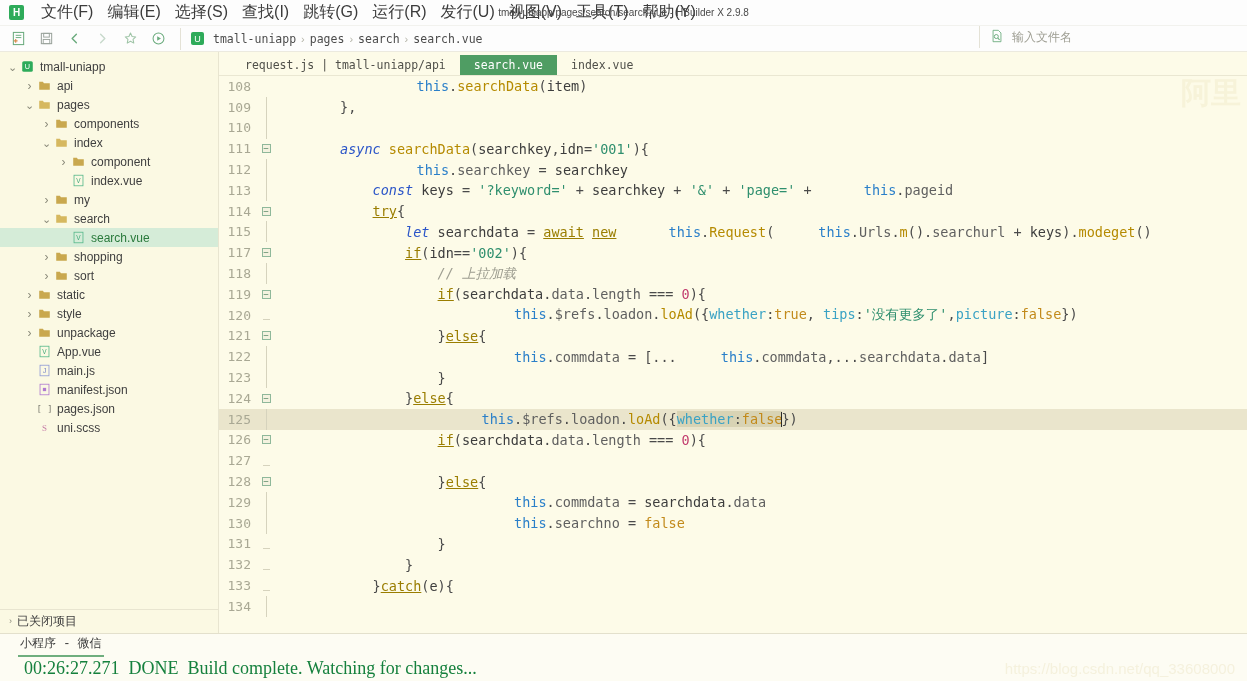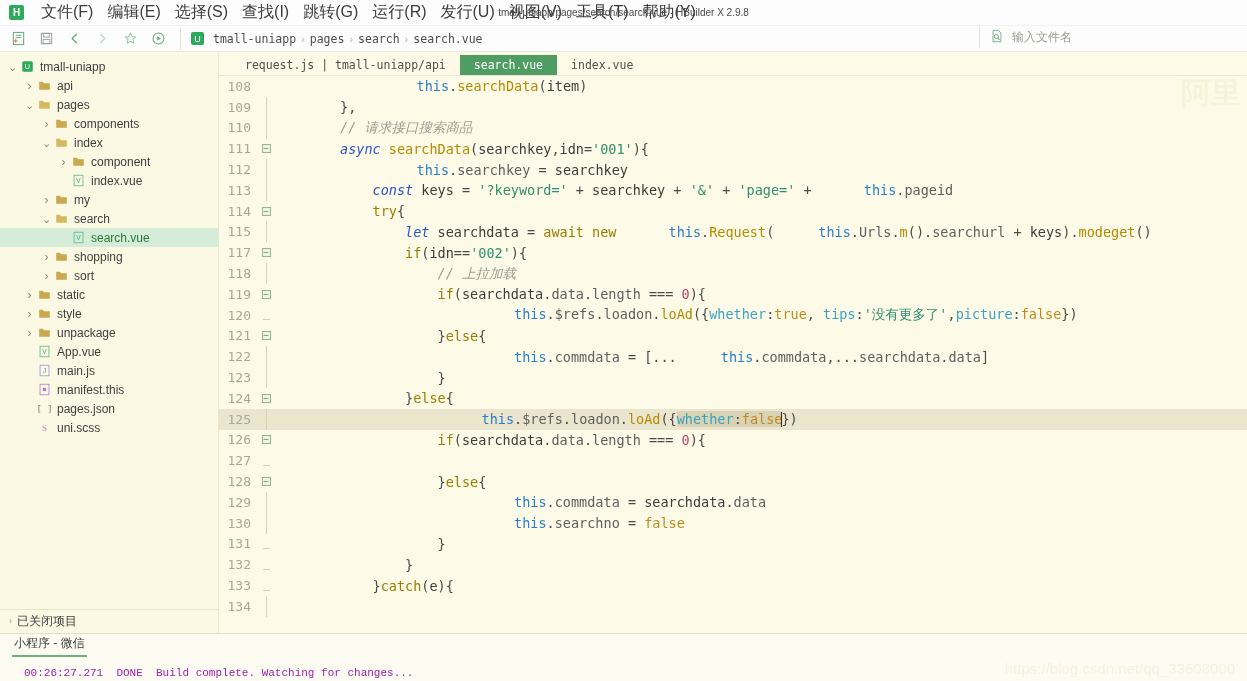--- a/index.html
+++ b/index.html
@@ -143,49 +143,49 @@
     position: absolute; right: 6px; top: 2px;
     font-size: 30px; color: #f7f3d9; font-weight: bold; user-select:none;
     line-height: 1;
   }
   .watermark {
     position: absolute; right: 12px; bottom: 4px;
     font-size: 15px; color: #f5f1dd; user-select: none;
   }
   
   .k  { color: #2b55c8; font-style: italic; }      
-  .kw { color: #9a7d00; }                          
+  .kw { color: #9a7d00; text-decoration: underline; }                          
   .fn { color: #b58a00; }                          
   .th { color: #2a7fc9; margin-left: 44px; }                          
   .pr { color: #5f5f5f; }                          
   .st { color: #2f8f6e; }                          
   .nu { color: #c23c6e; }                          
   .cm { color: #9d9d90; font-style: italic; }      
   .op { color: #4a4a4a; }
   .bl { color: #c28a1b; text-align: center; }                          
   .prop2 { color: #3aa2c4; }
   .sel-tok { background: #d8d3b4; }
   .caret {
     display: inline-block; width: 1px; height: 15px; background: #2b2b2b;
     vertical-align: -3px; margin: 0 -1px;
   }
 
   
   .bottom {
     height: 48px; flex: none; background: #fdfcf3;
     border-top: 1px solid #e3e0cc; position: relative;
   }
-  .btabs { display: flex; align-items: center; height: 22px; padding-left: 12px; }
+  .btabs { display: flex; align-items: center; height: 22px; padding-left: 18px; font-family: Liberation Mono, monospace; }
   .btab {
     font-size: 12px; color: #3b3b3b; padding: 2px 2px 3px 2px;
     border-bottom: 2px solid #6fae7e; cursor: default;
   }
   .console-line {
     position: absolute; left: 24px; bottom: 2px;
-    font-family: Liberation Mono, monospace; font-size: 11px; color: #a21caf;
+    font-family: Liberation Serif, serif; font-size: 18px; color: #15803d;
     white-space: pre;
   }
 </style>
 </head>
 <body>
 
 <div class="app">
 
   <div class="menubar">
     <div class="applogo">H</div>
@@ -433,21 +433,21 @@
             <span class="tlabel">main.js</span>
           </div>
           <div class="trow" style="padding-left: 23px;">
             <span class="arrow blank">&nbsp;</span>
             <span class="ticon">
               <svg width="13" height="13" viewBox="0 0 16 16">
                 <rect x="2.5" y="1.5" width="11" height="13" fill="none" stroke="#b07ad0" stroke-width="1"></rect>
                 <rect x="6" y="6" width="4" height="4" fill="#b07ad0"></rect>
               </svg>
             </span>
-            <span class="tlabel">manifest.this</span>
+            <span class="tlabel">manifest.json</span>
           </div>
           <div class="trow" style="padding-left: 23px;">
             <span class="arrow blank">&nbsp;</span>
             <span class="ticon">
               <svg width="13" height="13" viewBox="0 0 16 16">
                 <text x="8" y="12" font-size="11" fill="#7d7d72" text-anchor="middle" font-family="DejaVu Sans Mono">[ ]</text>
               </svg>
             </span>
             <span class="tlabel">pages.json</span>
           </div>
@@ -486,21 +486,20 @@
               <div class="fold">
                 <div class="foldline"></div>
               </div>
               <div class="code">        <span class="op">}</span><span class="op">,</span></div>
             </div>
             <div class="codeline">
               <div class="gutter">110</div>
               <div class="fold">
                 <div class="foldline"></div>
               </div>
-              <div class="code">        <span class="cm">// 请求接口搜索商品</span></div>
             </div>
             <div class="codeline">
               <div class="gutter">111</div>
               <div class="fold">
                 <div class="foldbox">−</div>
               </div>
               <div class="code">        <span class="k">async</span> <span class="fn">searchData</span><span class="op">(</span>searchkey<span class="op">,</span>idn<span class="op">=</span><span class="st">'001'</span><span class="op">)</span><span class="op">{</span></div>
             </div>
             <div class="codeline">
               <div class="gutter">112</div>

